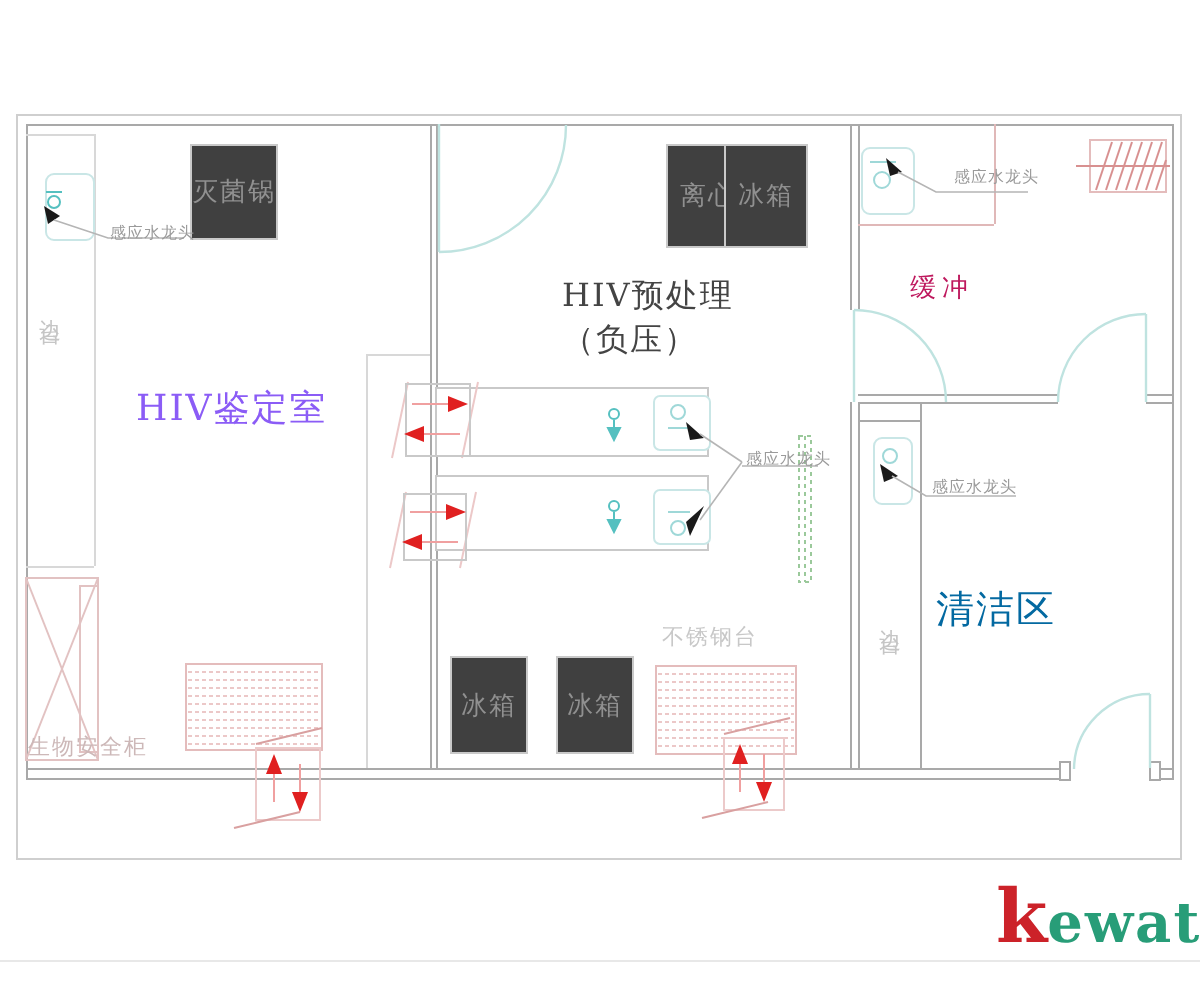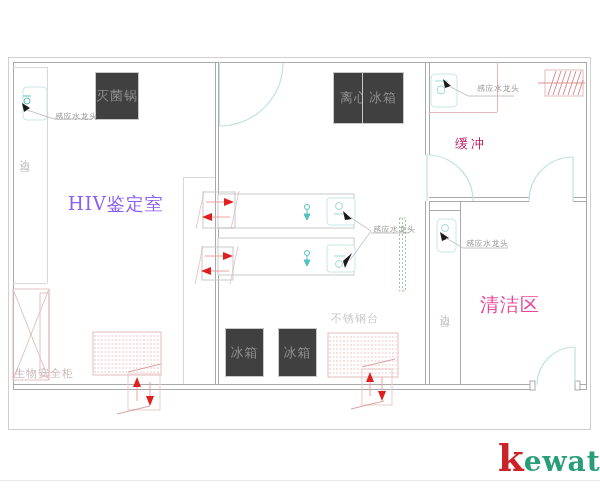--- a/index.html
+++ b/index.html
@@ -4,21 +4,21 @@
 <style>
   html,body{margin:0;padding:0;background:#fff;}
   .plan{position:relative;width:600px;height:500px;background:#ffffff;overflow:hidden;
         font-family:"DejaVu Serif", serif;}
   .plan svg{position:absolute;left:0;top:0;}
   .lbl{position:absolute;white-space:nowrap;}
   
   .room-hiv-id   {left:68px;  top:192px; font-size:18px; color:#8b5cf6; letter-spacing:1px;}
   .room-hiv-pre  {left:281px; top:137px; font-size:16px; color:#444; line-height:22px; letter-spacing:1px;}
   .room-buffer   {left:455px; top:135px; font-size:13px; color:#be185d; letter-spacing:3px;}
-  .room-clean    {left:480px; top:292px; font-size:19px; color:#ec4899; letter-spacing:1px;text-align:center;}
+  .room-clean    {left:468px; top:292px; font-size:19px; color:#0369a1; letter-spacing:1px;text-align:center;}
   
   .eqbox{position:absolute;border:1px solid #c9c9c9;display:flex;align-items:center;justify-content:center;
          font-size:13px;color:#909090;letter-spacing:1px;background:#404040;}
   .eq-sterilizer{left:95px;  top:72px;  width:42px; height:46px;}
   .eq-centrifuge{left:318px; top:72px;  width:40px; height:50px;margin-left:15px;}
   .eq-fridge-t  {left:362px; top:72px;  width:40px; height:50px;}
   .eq-fridge-b1 {left:225px; top:328px; width:37px; height:47px;}
   .eq-fridge-b2 {left:278px; top:328px; width:37px; height:47px;}
   
   .lbl-steel    {left:331px; top:311px; font-size:11px; color:#c8c8c8; letter-spacing:1px;}
@@ -245,20 +245,24 @@
       <rect x="362" y="369" width="30" height="36" fill="none" stroke="#eccaca"></rect>
       <line x1="351" y1="409" x2="384" y2="401" stroke="#d9a0a0"></line>
       <line x1="370" y1="381" x2="370" y2="396" stroke="#f0a0a0"></line>
       <polygon points="366,382 370,372 374,382" fill="#e02020"></polygon>
       <line x1="382" y1="377" x2="382" y2="391" stroke="#f0a0a0"></line>
       <polygon points="378,391 382,401 386,391" fill="#e02020"></polygon>
     </g>
   </svg>
 
   <div class="lbl room-hiv-id">HIV鉴定室</div>
+  <div class="lbl room-hiv-pre">
+    <div>HIV预处理</div>
+    <div>（负压）</div>
+  </div>
   <div class="lbl room-buffer">缓冲</div>
   <div class="lbl room-clean">清洁区</div>
 
   <div class="eqbox eq-sterilizer">
       <span>灭菌锅</span>
     </div>
   <div class="eqbox eq-centrifuge">
       <span>离心</span>
     </div>
   <div class="eqbox eq-fridge-t">

